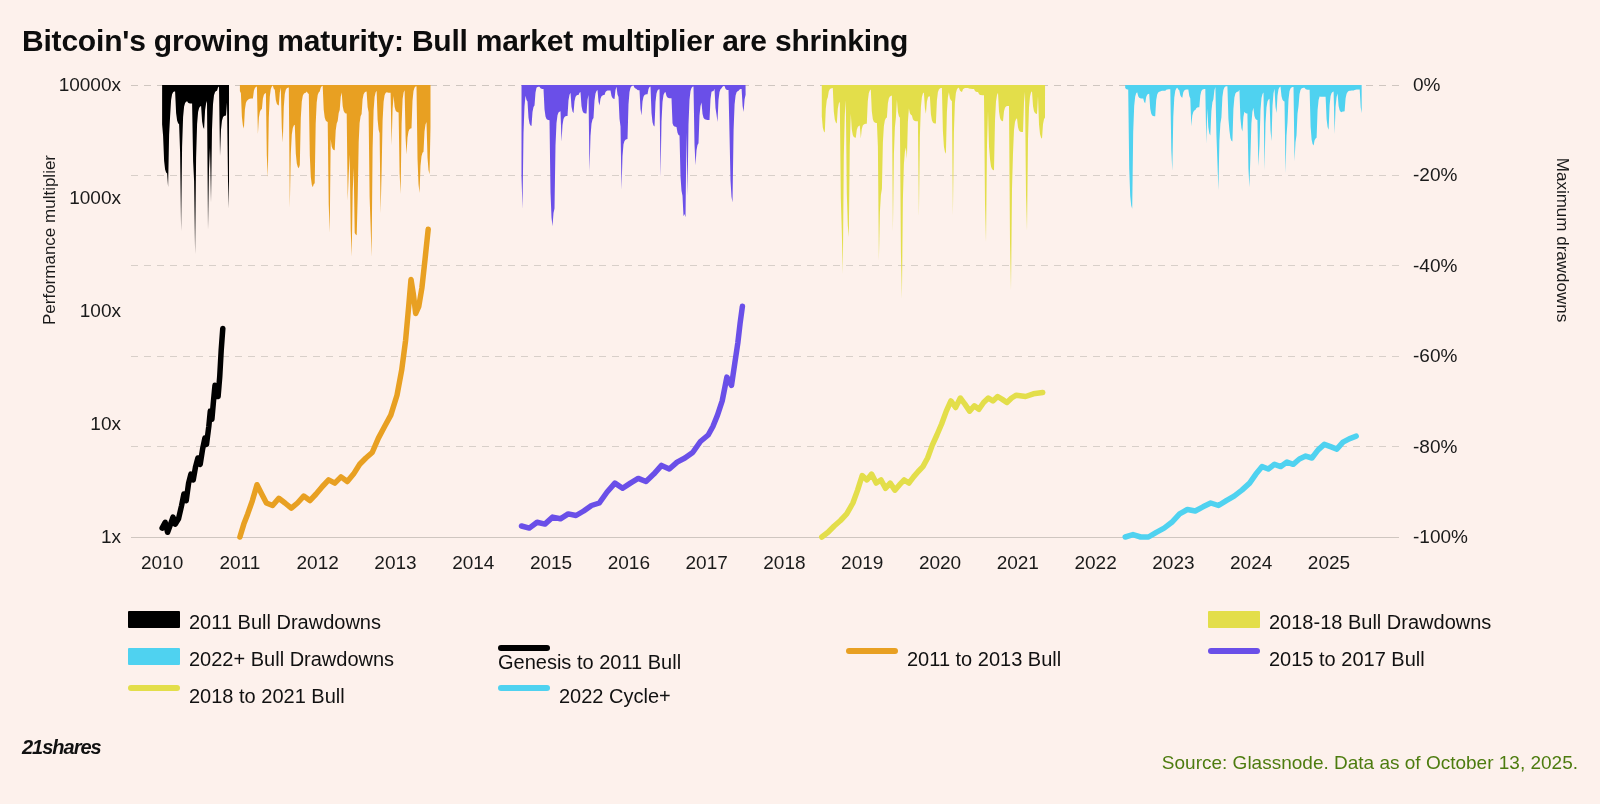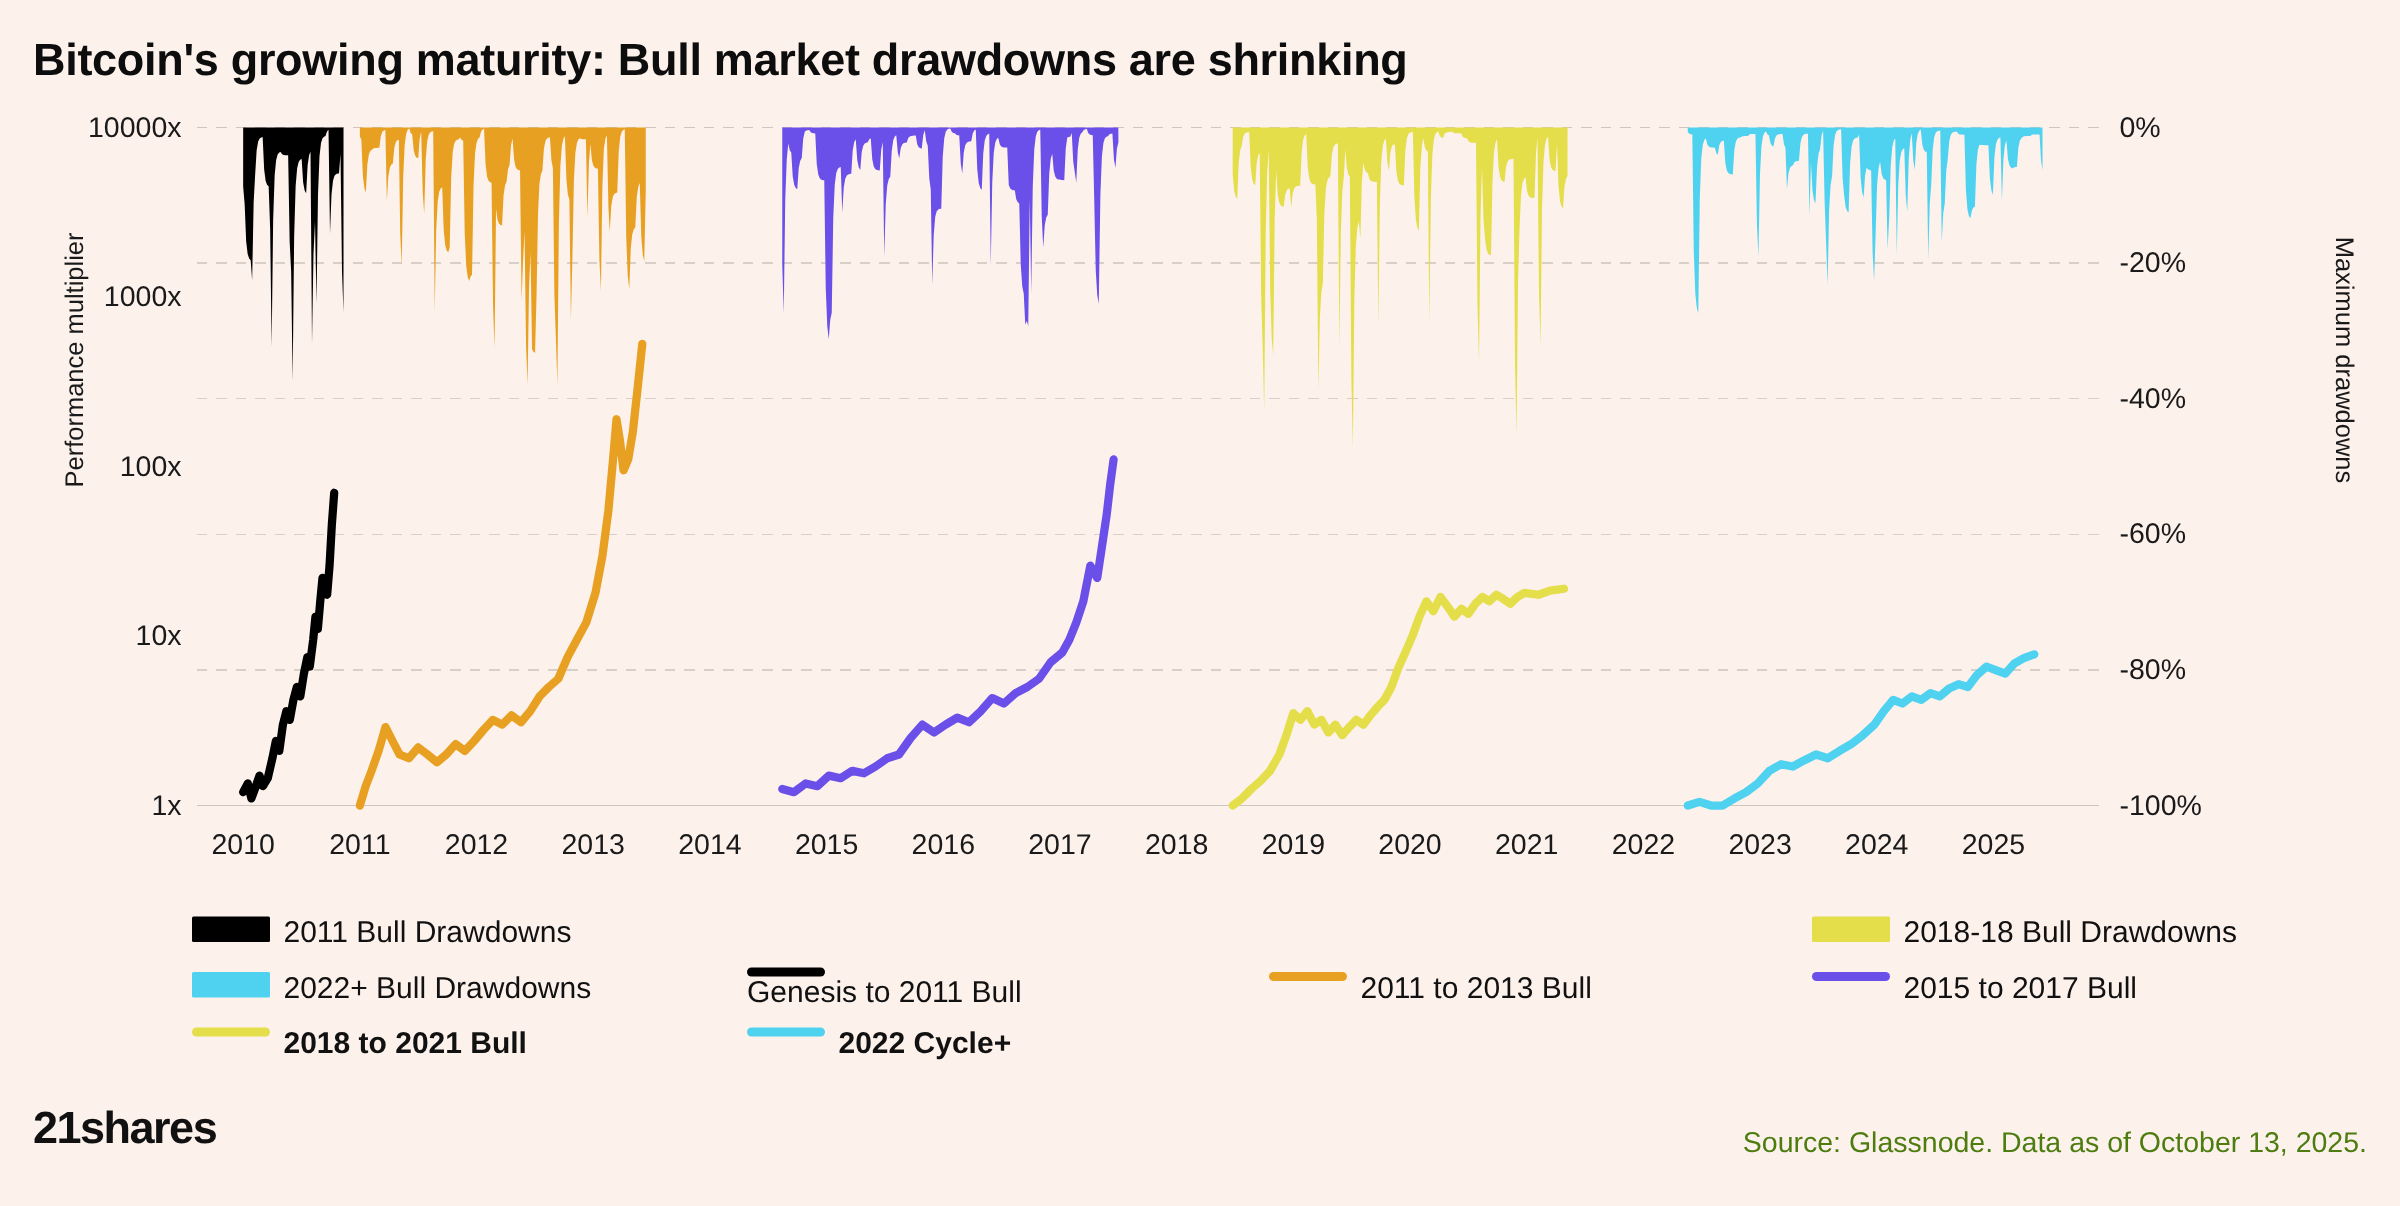--- a/index.html
+++ b/index.html
@@ -45,35 +45,35 @@
   .legend-item .swatch{
     width:52px;height:17px;border-radius:1px;margin-right:9px;flex:none;
   }
   .legend-item .swatch.line{
     height:6px;border-radius:3px;
   }
   .legend-item .lbl{font-size:20px;color:#111;white-space:nowrap;}
 
   .brand{
     position:absolute;left:22px;top:736px;
-    font-size:30px;font-weight:bold;color:#111;letter-spacing:-1px;
+    font-size:20px;font-weight:bold;color:#111;letter-spacing:-1px;font-style:italic;
   }
   .source{
     position:absolute;right:22px;top:752px;
     font-size:19px;color:#4d7c0f;white-space:nowrap;
   }
 
   .tick{font-size:19px;fill:#1a1a1a;}
 </style>
 </head>
 <body>
 
 <div id="root">
 
-  <div class="title">Bitcoin's growing maturity: Bull market drawdowns are shrinking</div>
+  <div class="title">Bitcoin's growing maturity: Bull market multiplier are shrinking</div>
 
   <div class="plot-wrap">
     <svg class="chart" id="chart-svg" width="1600" height="804">
         <line x1="131" x2="1399" y1="85" y2="85" stroke="#CFC6C0" stroke-width="1" stroke-dasharray="7,6" shape-rendering="crispEdges"></line>
         <line x1="131" x2="1399" y1="175.39999999999998" y2="175.39999999999998" stroke="#D8CFC9" stroke-width="1" stroke-dasharray="7,6" shape-rendering="crispEdges"></line>
         <line x1="131" x2="1399" y1="265.8" y2="265.8" stroke="#D8CFC9" stroke-width="1" stroke-dasharray="7,6" shape-rendering="crispEdges"></line>
         <line x1="131" x2="1399" y1="356.2" y2="356.2" stroke="#D8CFC9" stroke-width="1" stroke-dasharray="7,6" shape-rendering="crispEdges"></line>
         <line x1="131" x2="1399" y1="446.6" y2="446.6" stroke="#D8CFC9" stroke-width="1" stroke-dasharray="7,6" shape-rendering="crispEdges"></line>
         <line x1="131" x2="1399" y1="537" y2="537" stroke="#CFC6C0" stroke-width="1" stroke-dasharray="none" shape-rendering="crispEdges"></line>
         <text x="121" y="543" text-anchor="end" class="tick">1x</text>
@@ -141,21 +141,21 @@
         </div>
         <div class="legend-item" style="position: absolute; left: 718px;">
           <span class="swatch line" style="background: rgb(232, 160, 34);"></span>
           <span class="lbl">2011 to 2013 Bull</span>
         </div>
         <div class="legend-item" style="position: absolute; left: 1080px;">
           <span class="swatch line" style="background: rgb(106, 79, 232);"></span>
           <span class="lbl">2015 to 2017 Bull</span>
         </div>
       </div>
-      <div class="legend-row" style="position: relative; font-weight: bold;">
+      <div class="legend-row" style="position: relative;">
         <div class="legend-item" style="position: absolute; left: 0px;">
           <span class="swatch line" style="background: rgb(227, 222, 74);"></span>
           <span class="lbl">2018 to 2021 Bull</span>
         </div>
         <div class="legend-item" style="position: absolute; left: 370px;">
           <span class="swatch line" style="background: rgb(79, 210, 240);"></span>
           <span class="lbl">2022 Cycle+</span>
         </div>
       </div>
     </div>

